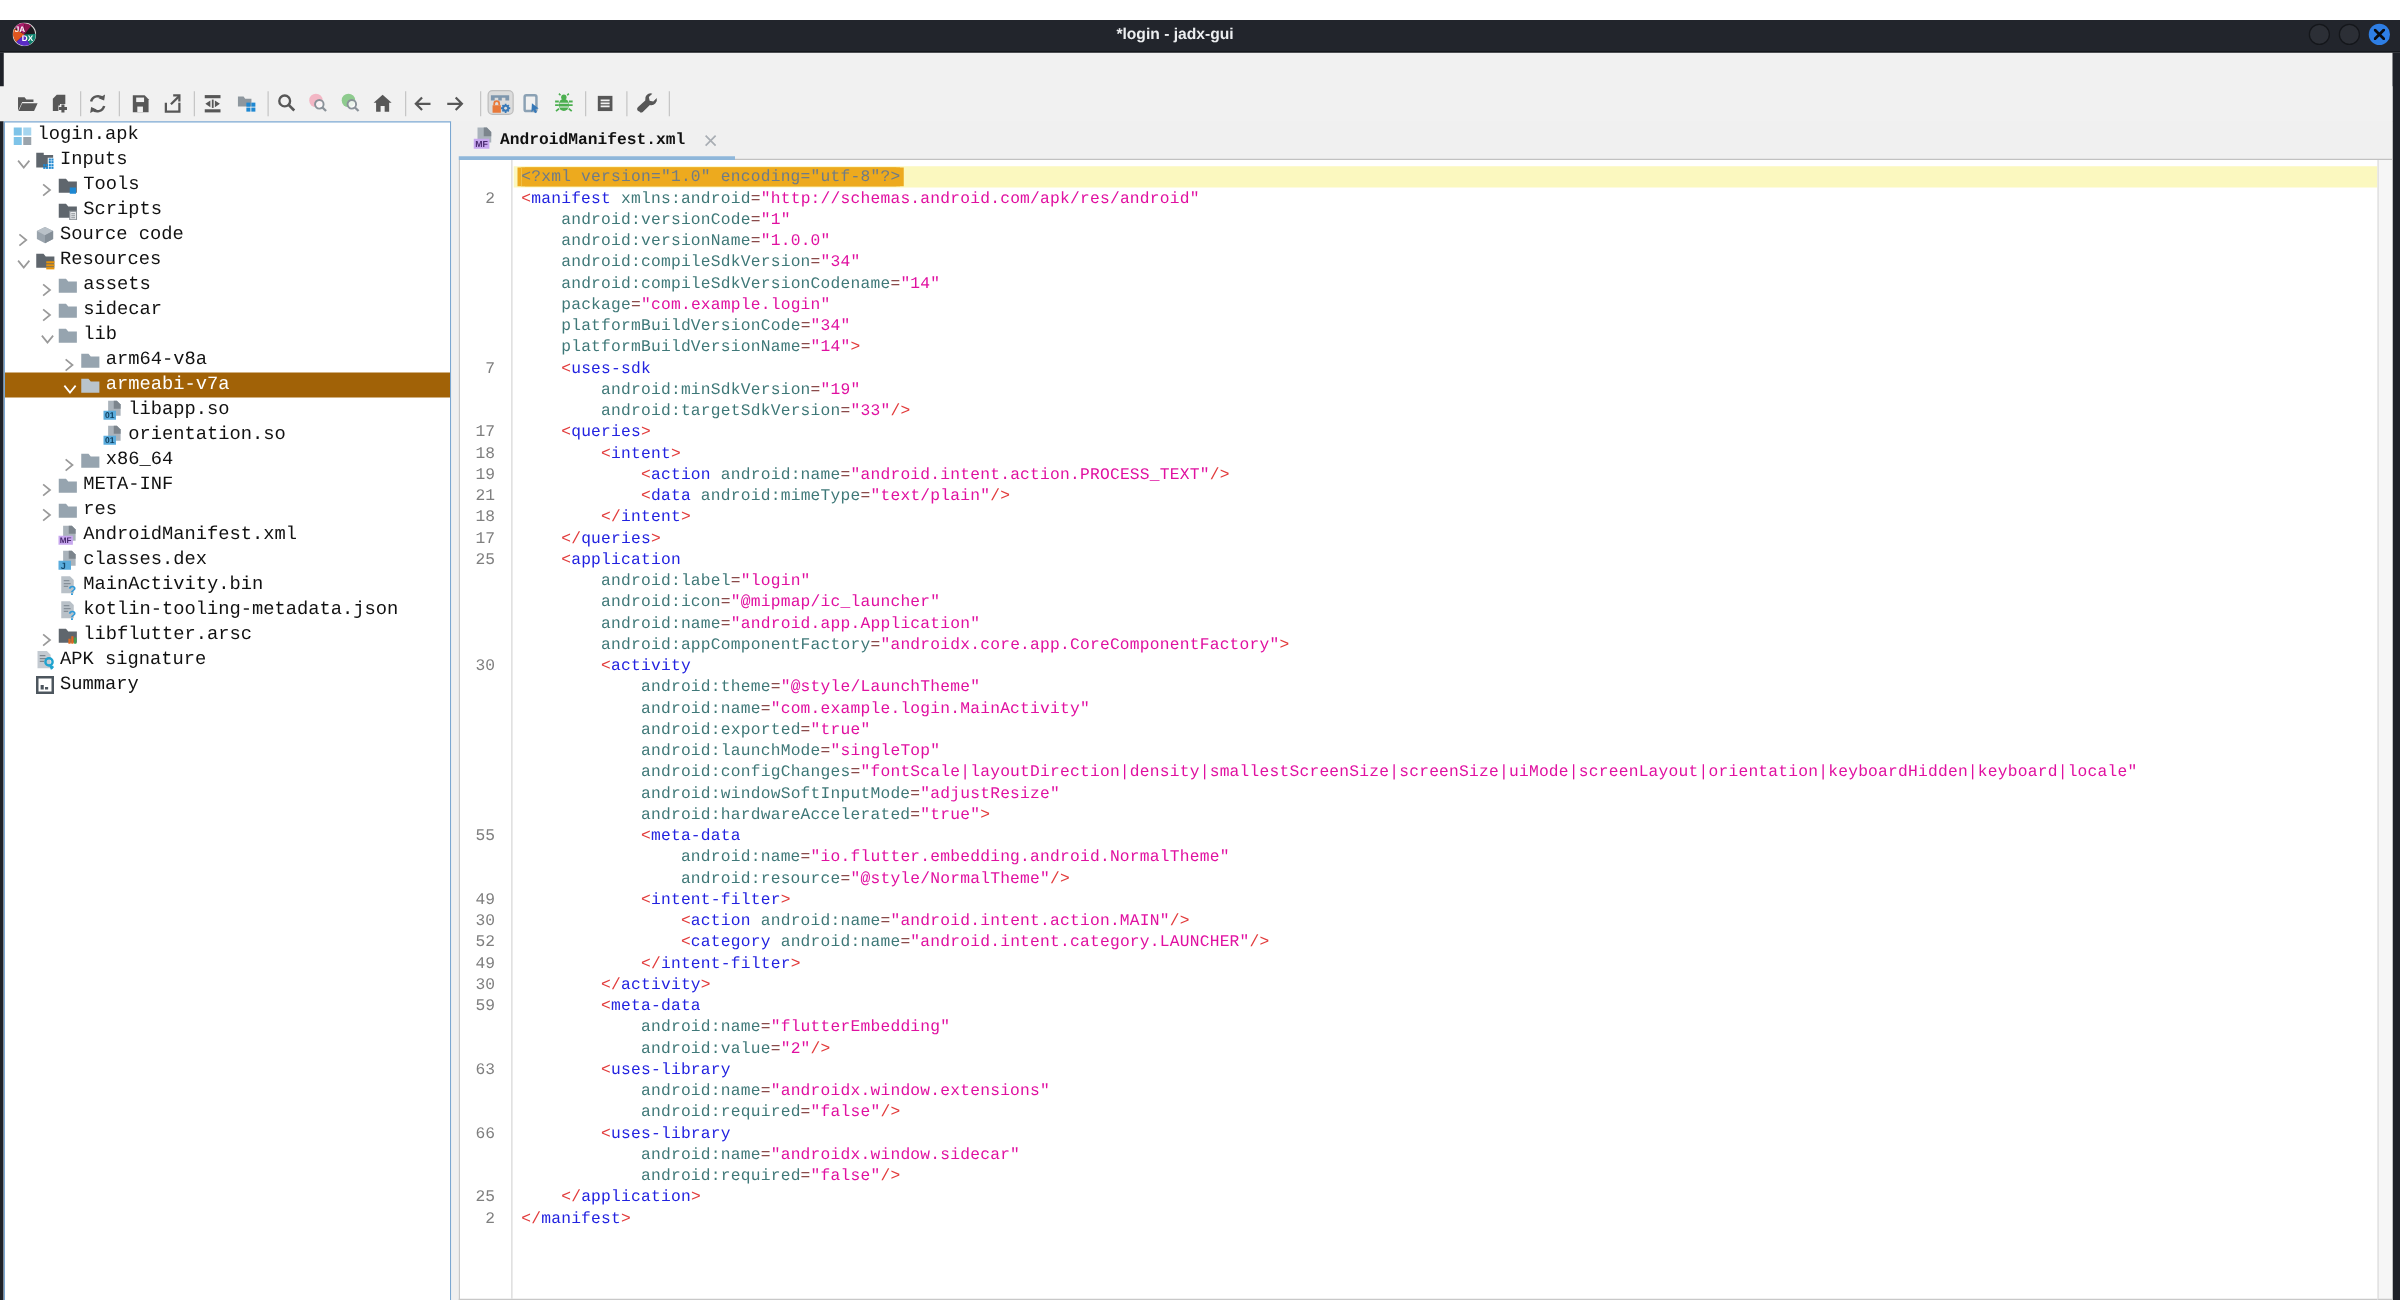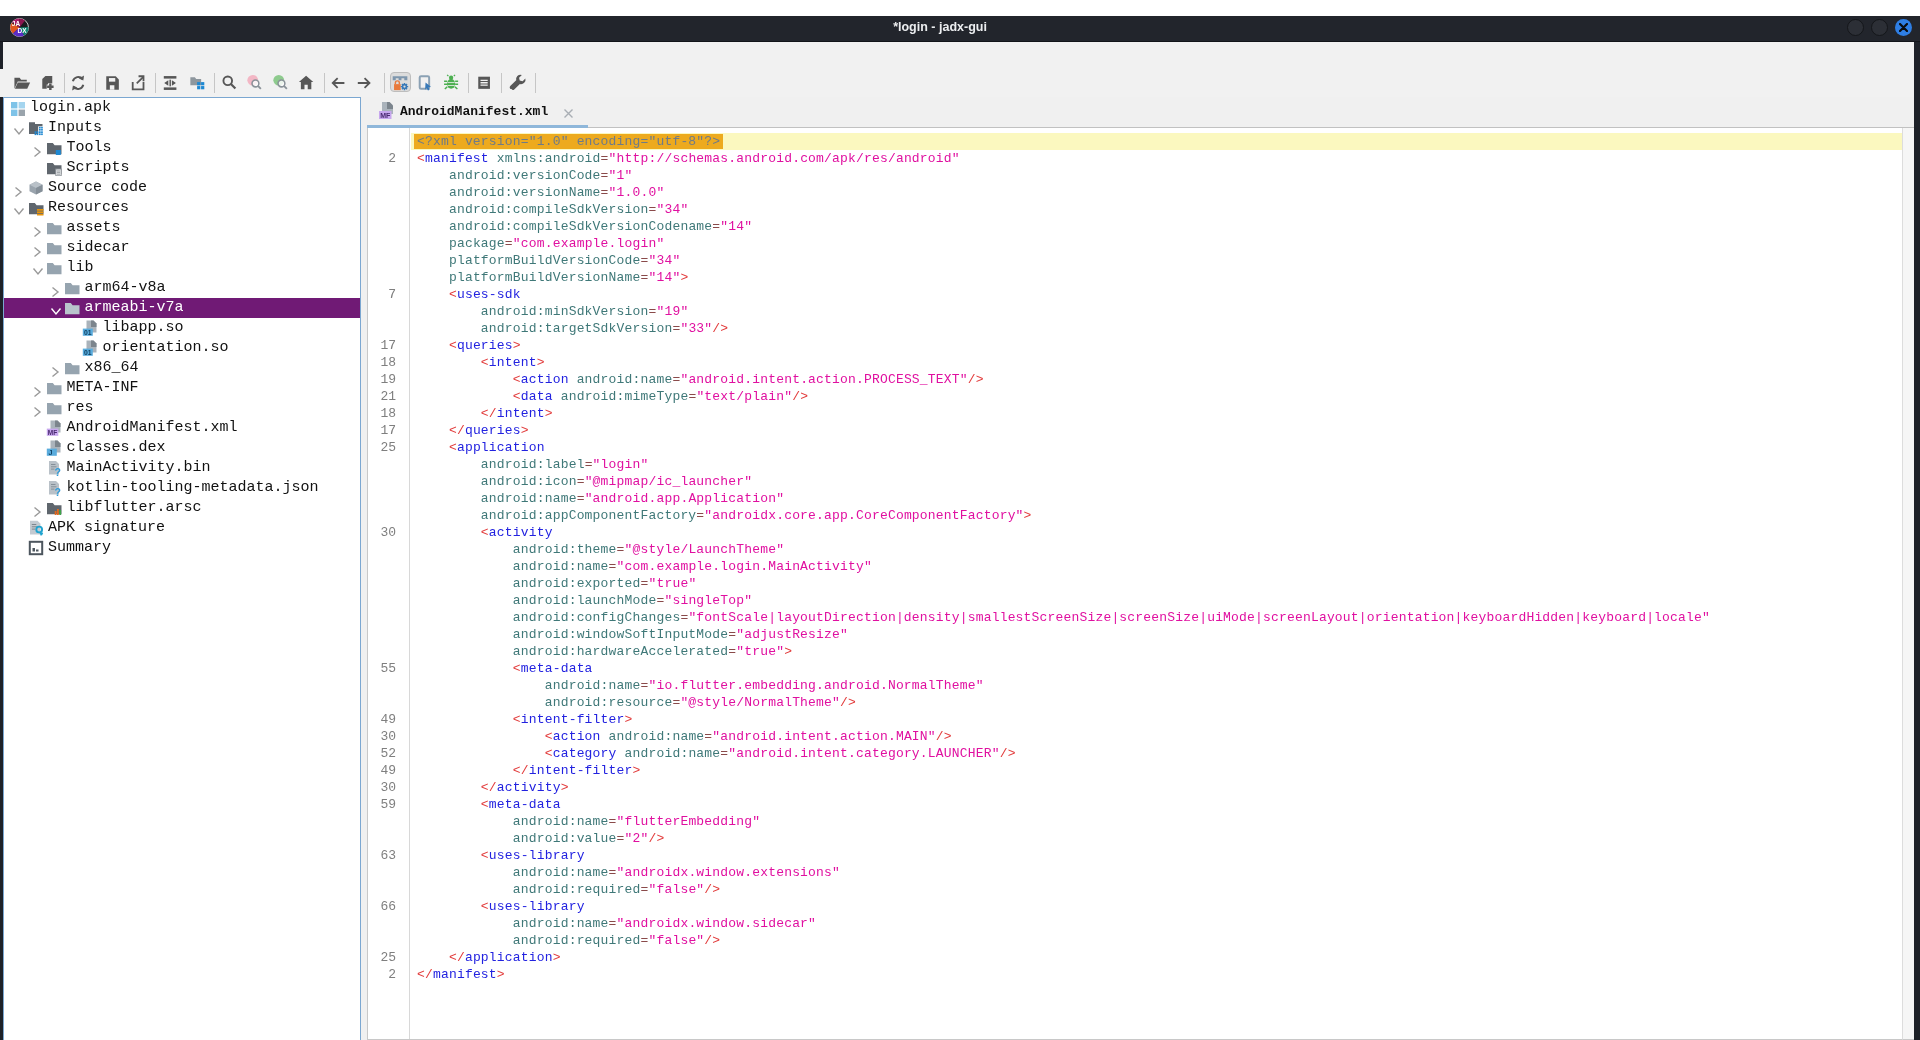--- a/index.html
+++ b/index.html
@@ -22,21 +22,21 @@
 #menubar { position:absolute; left:3px; top:27px; width:1911px; height:25px; background:#ffffff; border-bottom:1px solid #c9c9c9; }
 .mi { position:absolute; top:4px; font-size:14px; color:#1a1a1a; }
 
 #toolbar { position:absolute; left:0px; top:53px; width:1914px; height:28px; background:#f1f1f1; }
 .tsep { position:absolute; top:4px; width:1px; height:20px; background:#c6c6c6; }
 .tico { position:absolute; top:4px; }
 
 #treepanel { position:absolute; left:3px; top:81px; width:358px; height:948px; background:#ffffff;
   border:1px solid #7ba7d1; overflow:hidden; font-family:"Liberation Mono", monospace; font-size:15px; color:#111; }
 .trow { position:absolute; left:0; width:356px; height:20px; line-height:20px; white-space:pre; }
-.trow.sel { background:#701a75; color:#ffffff; }
+.trow.sel { background:#a16207; color:#ffffff; }
 .ticon { position:absolute; top:2px; }
 .tlabel { position:absolute; top:0px; }
 .chev { position:absolute; top:4px; }
 
 #splitter { position:absolute; left:361px; top:81px; width:6px; height:955px; background:#f0f0f0; }
 
 #tabbar { position:absolute; left:367px; top:81px; width:1547px; height:31px; background:#f0f0f0; }
 #tabline { position:absolute; left:588px; top:111px; width:1326px; height:1px; background:#c1c1c1; }
 #tabunderline { position:absolute; left:367px; top:109px; width:221px; height:3px; background:#8fb7da; }
 #tablabel { position:absolute; left:33px; top:7px; font-family:"Liberation Mono", monospace; font-size:13px; font-weight:bold; color:#111; }

